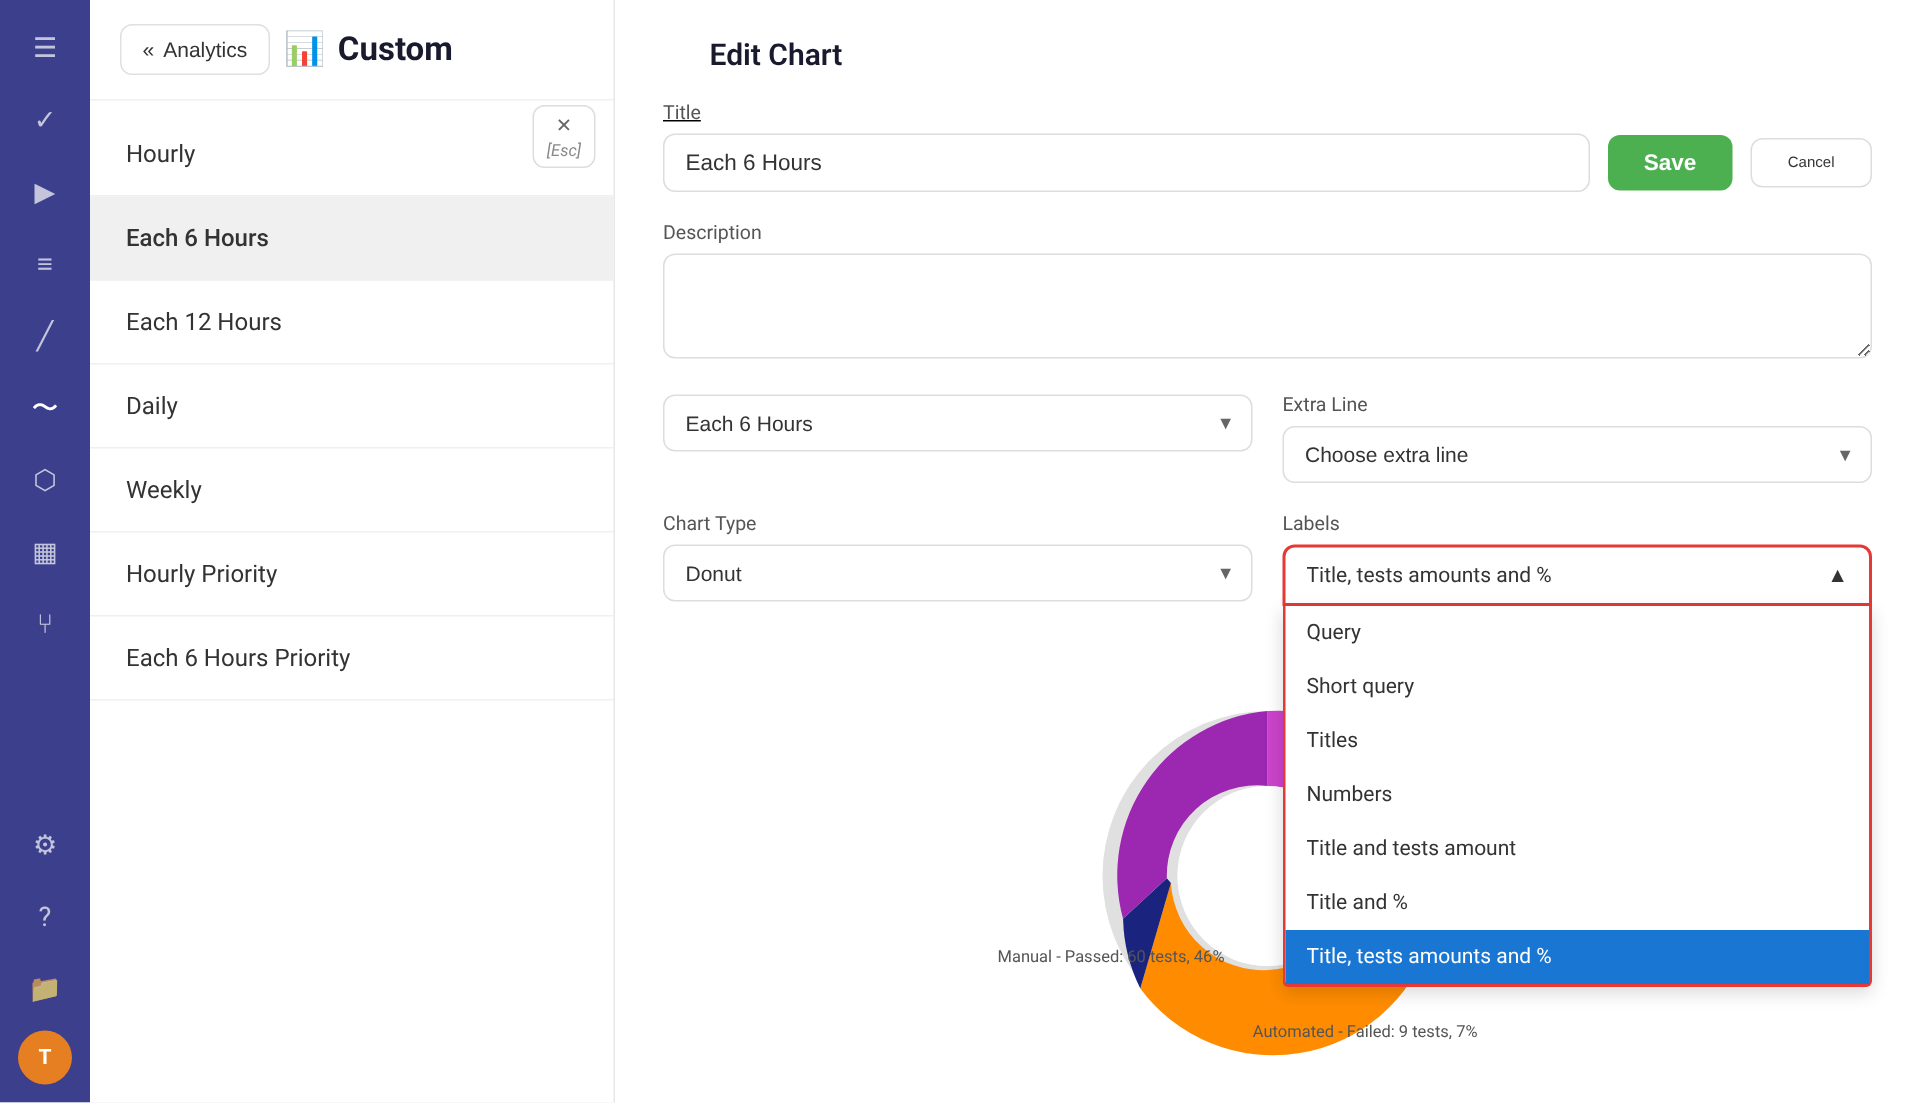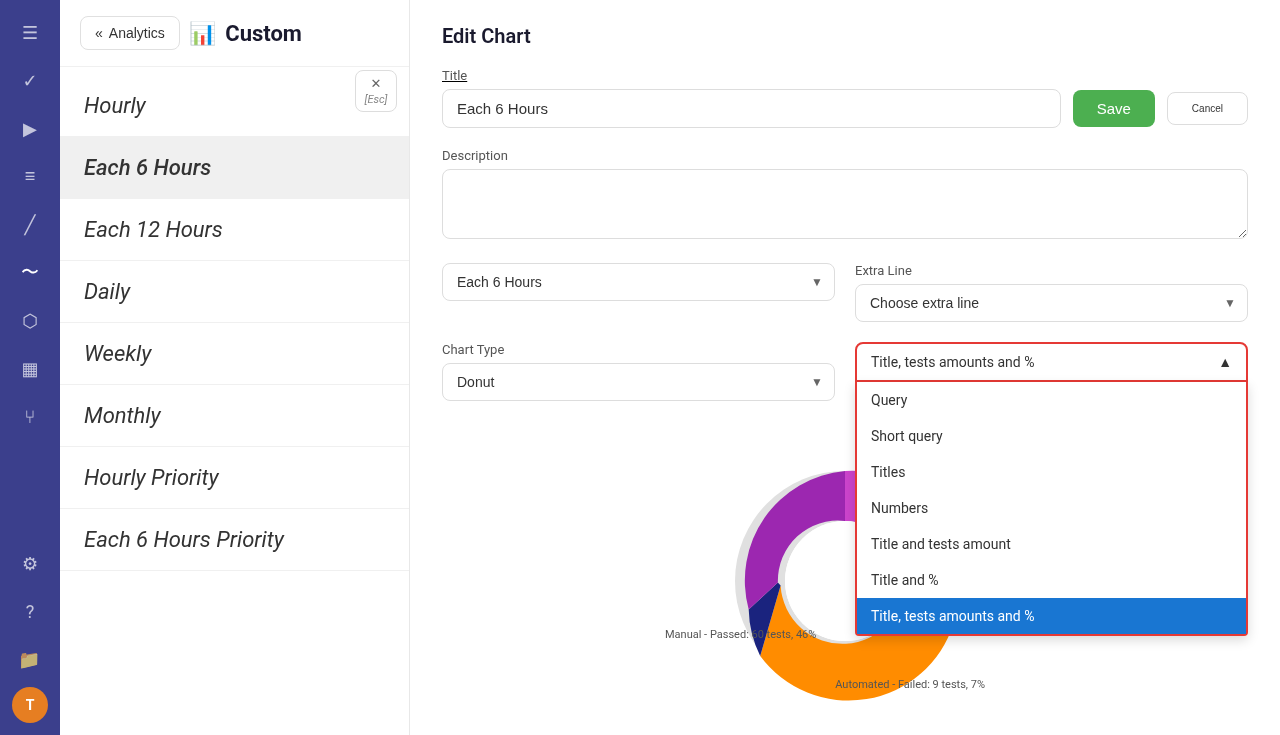--- a/index.html
+++ b/index.html
@@ -102,40 +102,40 @@
       gap: 2px;
     }
 
     .sidebar-list {
       flex: 1;
       overflow-y: auto;
       padding: 8px 0;
     }
     .sidebar-item {
       padding: 18px 24px;
-      font-size: 22px;
+      font-size: 16px;
       color: #333;
       cursor: pointer;
       border-bottom: 1px solid #f0f0f0;
-      font-style: italic;
     }
     .sidebar-item.active { background: #f0f0f0; font-weight: 500; }
 
     
     .main-content {
       flex: 1;
       overflow-y: auto;
       padding: 24px 32px;
       background: white;
     }
     .page-title {
       font-size: 20px;
       font-weight: 600;
       color: #1a1a2e;
       margin-bottom: 20px;
+      margin-left: 31px;
     }
 
     .form-group {
       margin-bottom: 20px;
     }
     .form-label {
       font-size: 13px;
       color: #555;
       margin-bottom: 6px;
       display: block;
@@ -156,21 +156,21 @@
       color: #333;
       outline: none;
     }
     .save-btn {
       padding: 10px 24px;
       background: #4CAF50;
       color: white;
       border: none;
       border-radius: 8px;
       font-size: 15px;
-      font-weight: 400;
+      font-weight: 700;
       cursor: pointer;
     }
     .cancel-btn {
       padding: 10px 24px;
       background: white;
       color: #333;
       border: 1px solid #ddd;
       border-radius: 8px;
       font-size: 10px;
       font-weight: 500;
@@ -323,23 +323,20 @@
     <div class="sidebar-item">
       <span>Each 12 Hours</span>
     </div>
     <div class="sidebar-item">
       <span>Daily</span>
     </div>
     <div class="sidebar-item">
       <span>Weekly</span>
     </div>
     <div class="sidebar-item">
-      <span>Monthly</span>
-    </div>
-    <div class="sidebar-item">
       <span>Hourly Priority</span>
     </div>
     <div class="sidebar-item">
       <span>Each 6 Hours Priority</span>
     </div>
   </div>
 </aside>
 
 <main class="main-content">
   <h1 class="page-title">Edit Chart</h1>
@@ -382,20 +379,21 @@
     <div>
       <label class="form-label">Chart Type</label>
       <div class="select-wrapper">
         <select class="form-select">
           <option>Donut</option>
         </select>
         <span class="select-arrow">▼</span>
       </div>
     </div>
     <div style="position:relative;">
+      <label class="form-label">Labels</label>
       <div class="dropdown-open-wrapper">
         <div class="dropdown-trigger">
           <span>Title, tests amounts and %</span>
           <span>▲</span>
         </div>
         <div class="dropdown-list">
           <div class="dropdown-item">
             <span>Query</span>
           </div>
           <div class="dropdown-item">

